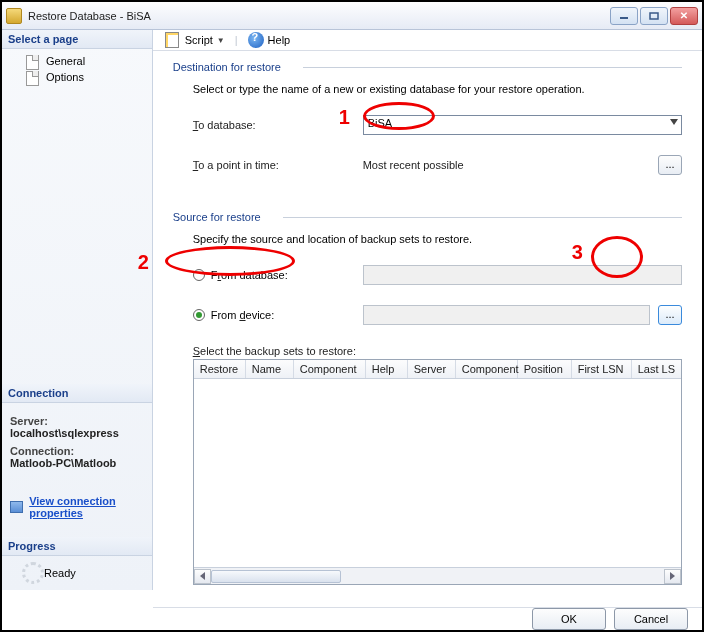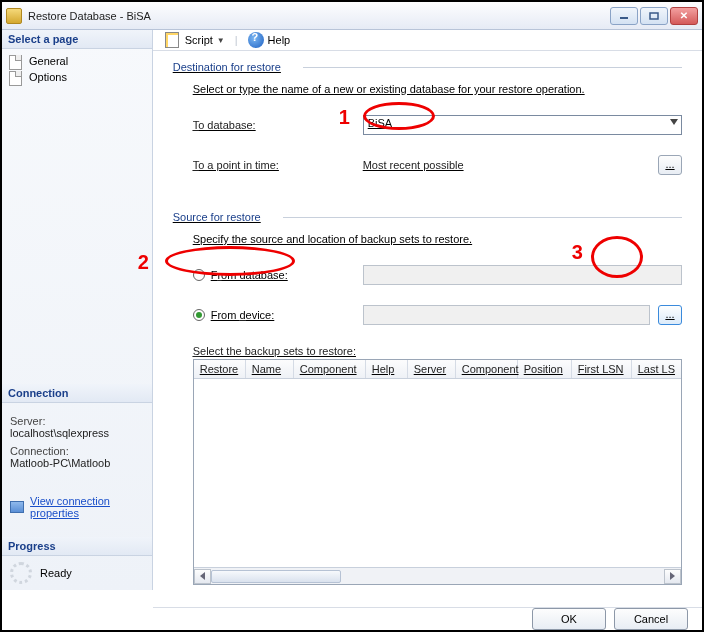--- a/index.html
+++ b/index.html
@@ -7,42 +7,42 @@
 .outer { border: 2px solid #000; width: 704px; height: 632px; position: relative; background: #fff; }
 .titlebar { height: 28px; background: linear-gradient(#fdfdfe, #e6ebf5); border-bottom: 1px solid #b8c4d8; display: flex; align-items: center; padding: 0 4px; }
 .titlebar .app-icon { width: 16px; height: 16px; background: linear-gradient(#f5d97a, #d4a82f); border: 1px solid #b08820; border-radius: 2px; margin-right: 6px; position:relative;}
 .titlebar .title { flex: 1; color: #222; }
 .winbtns { display: flex; gap: 2px; }
 .winbtn { width: 28px; height: 18px; border: 1px solid #8aa3c6; border-radius: 3px; background: linear-gradient(#f0f5fb,#d4e2f3); display: flex; align-items: center; justify-content: center; font-size: 10px; color: #3a5a88; }
 .winbtn.close { background: linear-gradient(#f3a0a0,#d45a5a); border-color:#b04040; color:#fff; font-weight:bold;}
 .body { display: flex; height: 560px; }
 .leftpanel { width: 178px; background: linear-gradient(#f7f9fc,#eef2f8); border-right: 1px solid #c9d3e2; display: flex; flex-direction: column; }
 .section-hdr { font-weight: bold; color: #1a3f8a; background: linear-gradient(#f0f4fa,#e2e9f4); border-bottom: 1px solid #c9d3e2; padding: 3px 6px; }
-.lp-content { padding: 4px 6px; flex: 0 0 auto; }
+.lp-content { padding: 4px 23px; flex: 0 0 auto; }
 .lp-item { display:flex; align-items:center; gap:5px; padding:1px 0;}
 .lp-icon { width:16px; height:14px; position:relative;}
 .page-icon::before{content:"";position:absolute;left:1px;top:1px;width:11px;height:13px;background:#fff;border:1px solid #999;}
 .page-icon::after{content:"";position:absolute;left:7px;top:1px;width:5px;height:5px;border-left:1px solid #999;border-bottom:1px solid #999;background:#eee;}
 .lp-spacer { flex:1; }
-.conn-block { padding: 6px 8px; font-size:11px;}
+.conn-block { padding: 6px 8px; font-size:11px;font-weight:bold;}
 .conn-label { color:#444; margin-top:6px;}
 .conn-val { color:#222; }
 .link { color:#1a4fc9; text-decoration:underline; cursor:pointer;}
-.prog-block{padding:6px 8px;display:flex;align-items:center;gap:8px;}
+.prog-block{padding:6px 20px;display:flex;align-items:center;}
 .prog-ring{width:22px;height:22px;border:3px dotted #d0d6de;border-radius:50%;}
 .rightpanel { flex:1; background:#fff; display:flex; flex-direction:column;}
 .toolbar { height:30px; border-bottom:1px solid #d8dde6; display:flex; align-items:center; gap:6px; padding:0 8px;}
 .tb-item{display:flex;align-items:center;gap:4px; padding:2px 4px;}
 .tb-icon{width:16px;height:16px;display:inline-block;}
 .script-icon::before{content:"";display:block;width:12px;height:14px;border:1px solid #888;background:#fff;box-shadow:inset 2px 2px 0 #ffd666;}
 .help-icon{background:radial-gradient(circle at 6px 6px,#7ab6f2 0,#3a7ad0 70%);border-radius:50%;position:relative;}
 .help-icon::after{content:"?";position:absolute;left:4px;top:-1px;color:#fff;font-weight:bold;font-size:11px;}
 .drop-tri{font-size:8px;color:#444;}
 .content{padding:10px 20px 6px 20px; flex:1; position:relative;}
-.groupset{margin-bottom:10px;text-decoration:underline;}
+.groupset{margin-bottom:10px;}
 .groupset-title{color:#1a3f8a; margin-bottom:4px; position:relative;}
 .groupset-title::after{content:"";position:absolute;left:130px;right:0;top:50%;border-top:1px solid #c8d0dc;}
 .groupset.src .groupset-title::after{left:110px;}
 .inner{padding:6px 0 6px 20px;}
 .row{display:flex;align-items:center;margin:20px 0;}
 .lbl{width:170px;color:#222;}
 .u{text-decoration:underline;text-decoration-color:#222;}
 .combo{flex:1;height:20px;border:1px solid #7a8aa0;background:#fff;padding:1px 18px 1px 4px;position:relative;}
 .combo .arrow{position:absolute;right:3px;top:3px;border-left:4px solid transparent;border-right:4px solid transparent;border-top:6px solid #444;}
 .readonly-val{flex:1;color:#222;}

